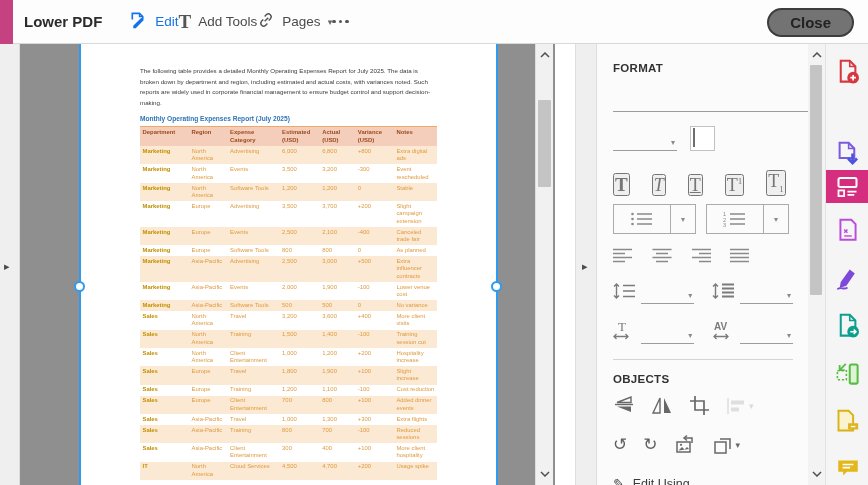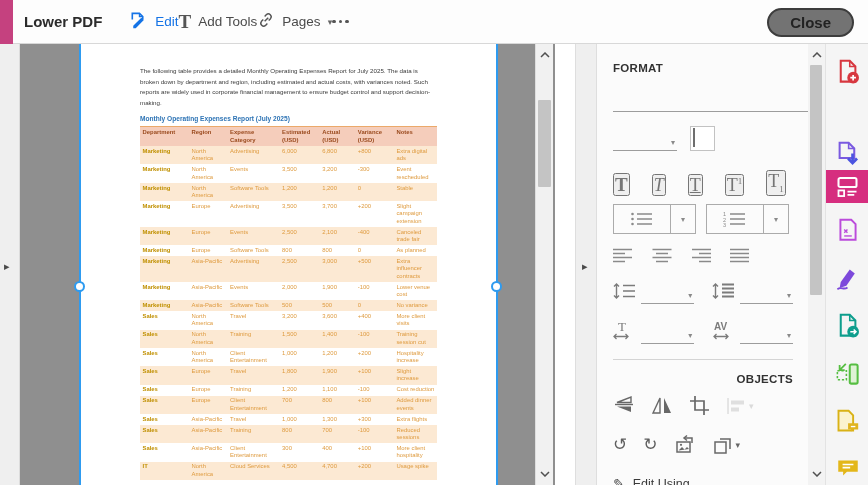--- a/index.html
+++ b/index.html
@@ -486,21 +486,21 @@
           <path d="M2 16.5h14M4.5 14L2 16.5 4.5 19M13.5 14L16 16.5 13.5 19" stroke="#7b7b7b" stroke-width="1.3" fill="none"></path>
         </svg>
       </span>
       <span class="uline sel">
         <span class="dd">▾</span>
       </span>
     </div>
 
     <div class="fp divider" style="top:315px;"></div>
 
-    <div class="fp panel-label" style="top:329px;text-align:right;">OBJECTS</div>
+    <div class="fp panel-label" style="top:329px;">OBJECTS</div>
 
     <div class="fp obj-row" style="top:351px;">
       <button class="icon-btn">
         <svg width="22" height="21" viewBox="0 0 22 21">
           <path d="M2 9.5h18" stroke="#686868" stroke-width="1.4"></path>
           <path d="M4 7.5L18 2v5.5z" fill="none" stroke="#686868" stroke-width="1.4"></path>
           <path d="M4 11.5L18 17v-5.5z" fill="#686868"></path>
         </svg>
       </button>
       <button class="icon-btn">

